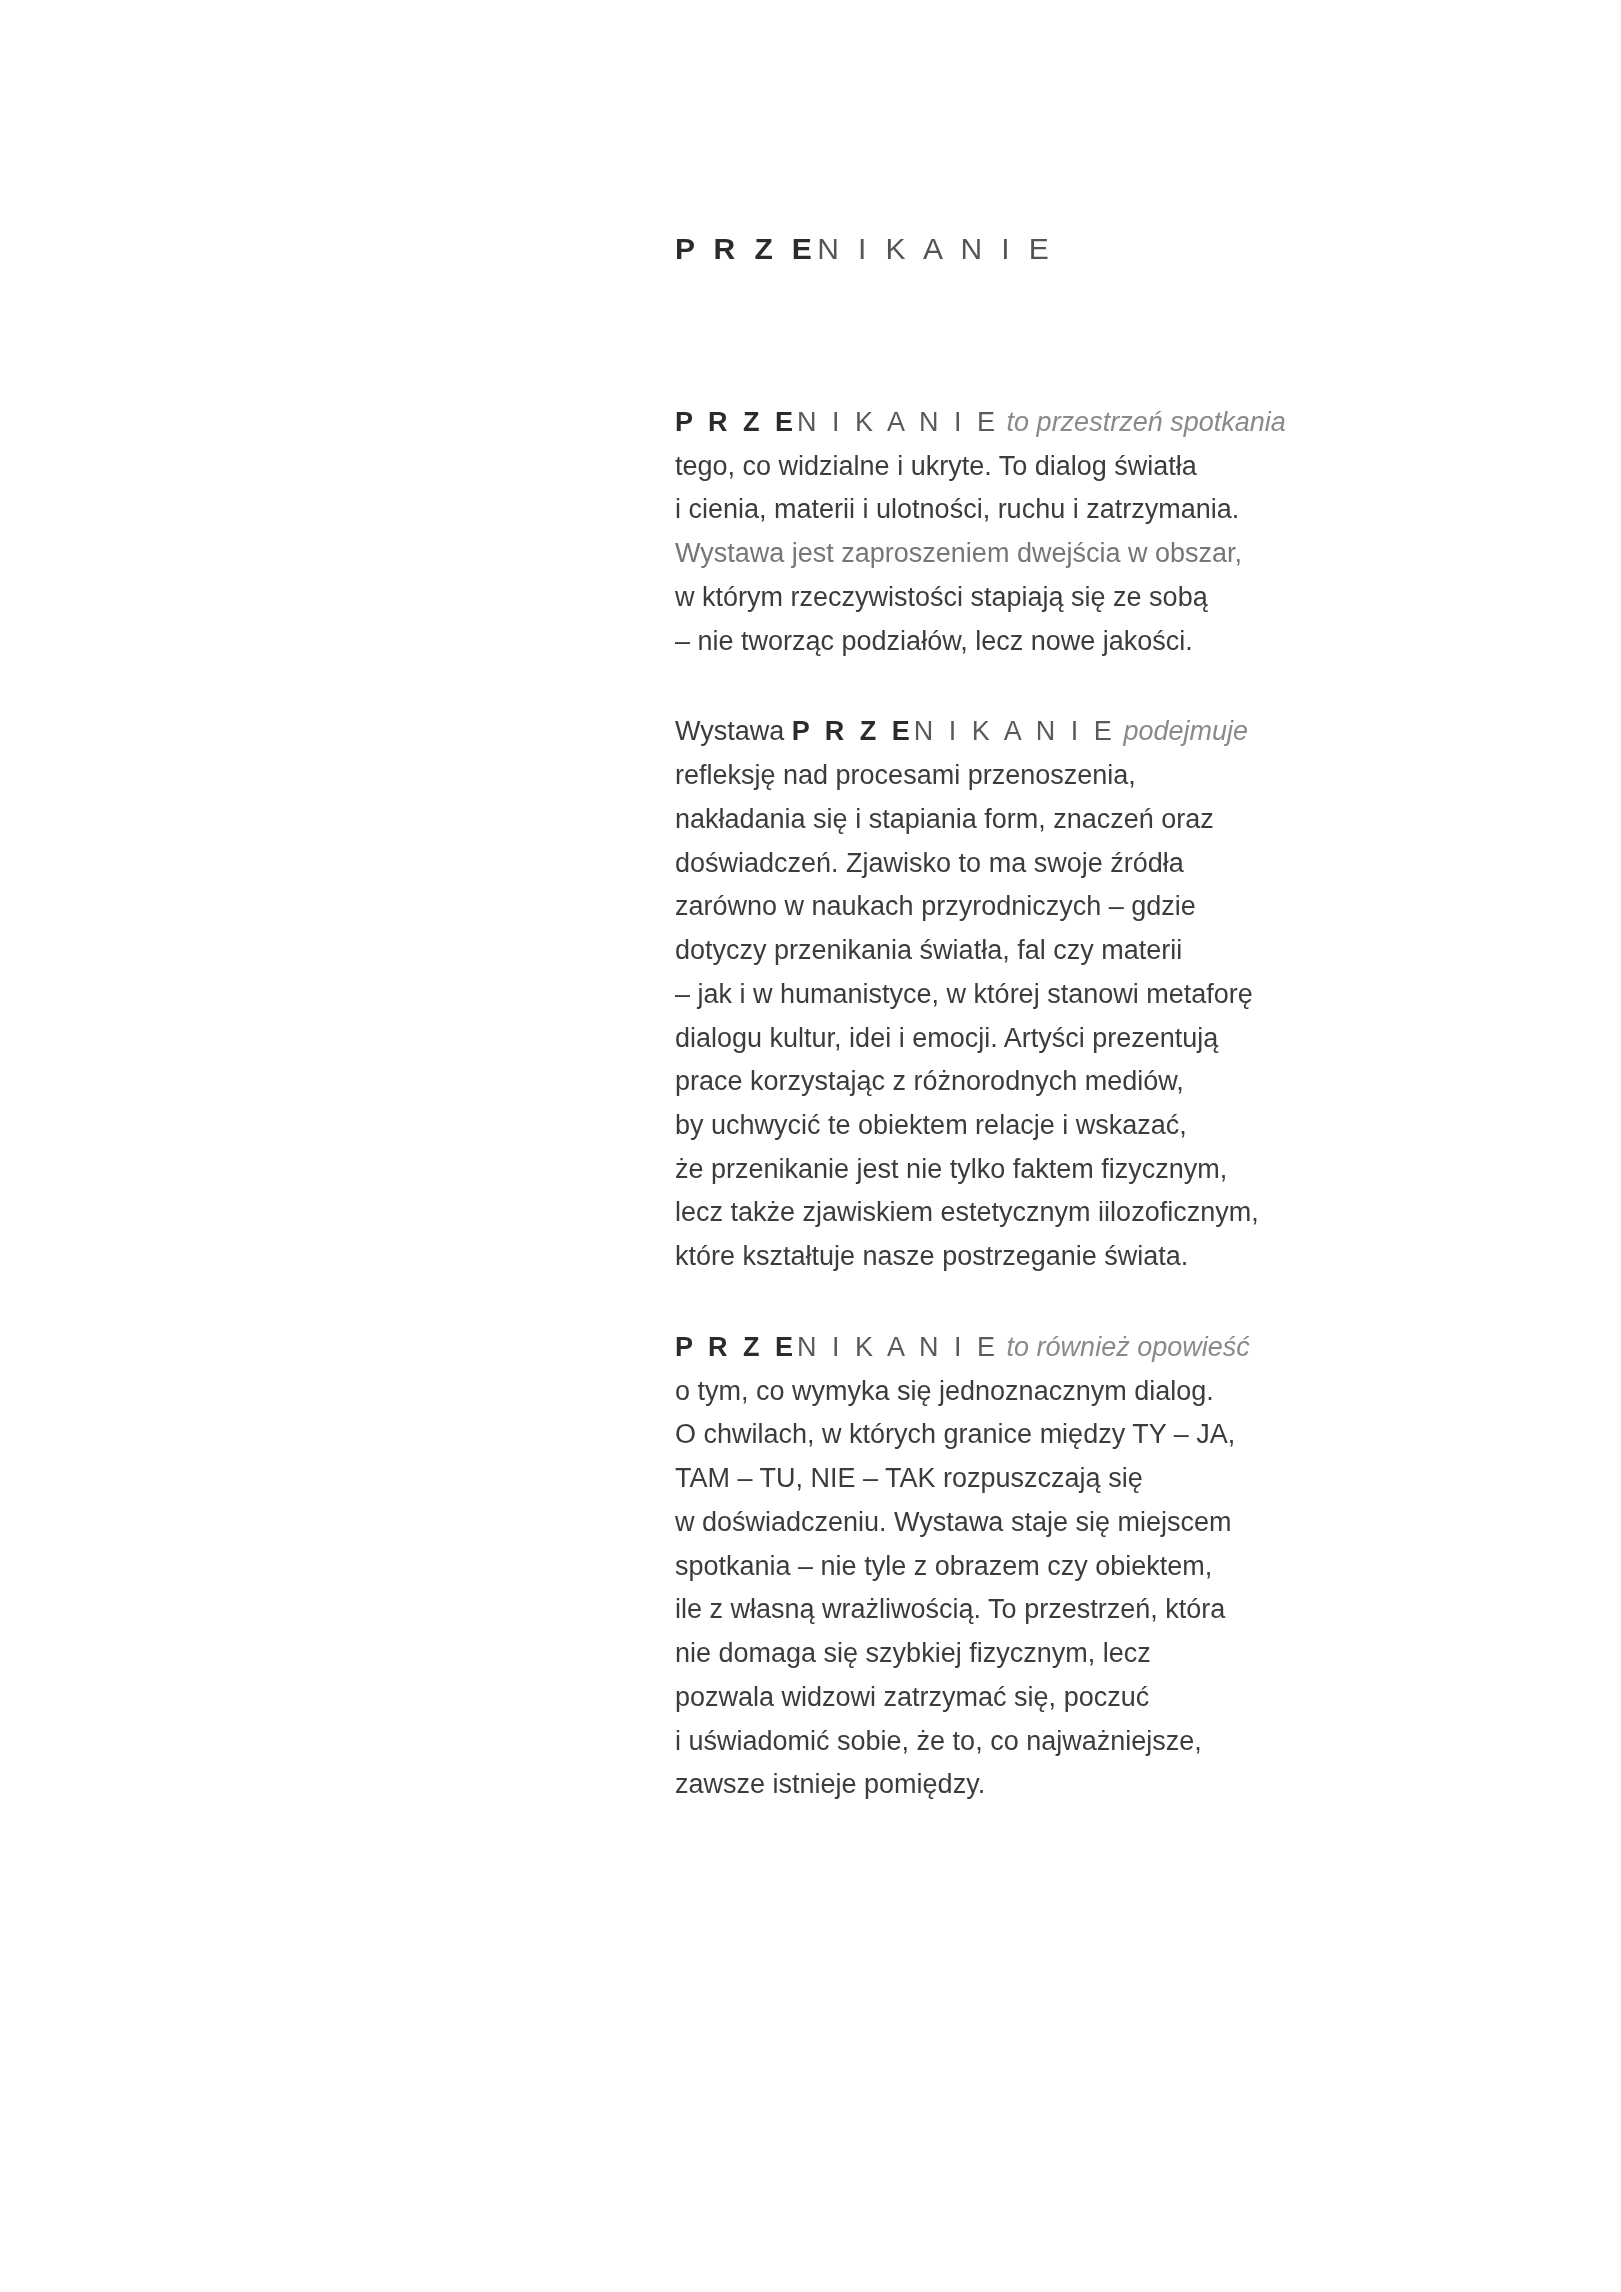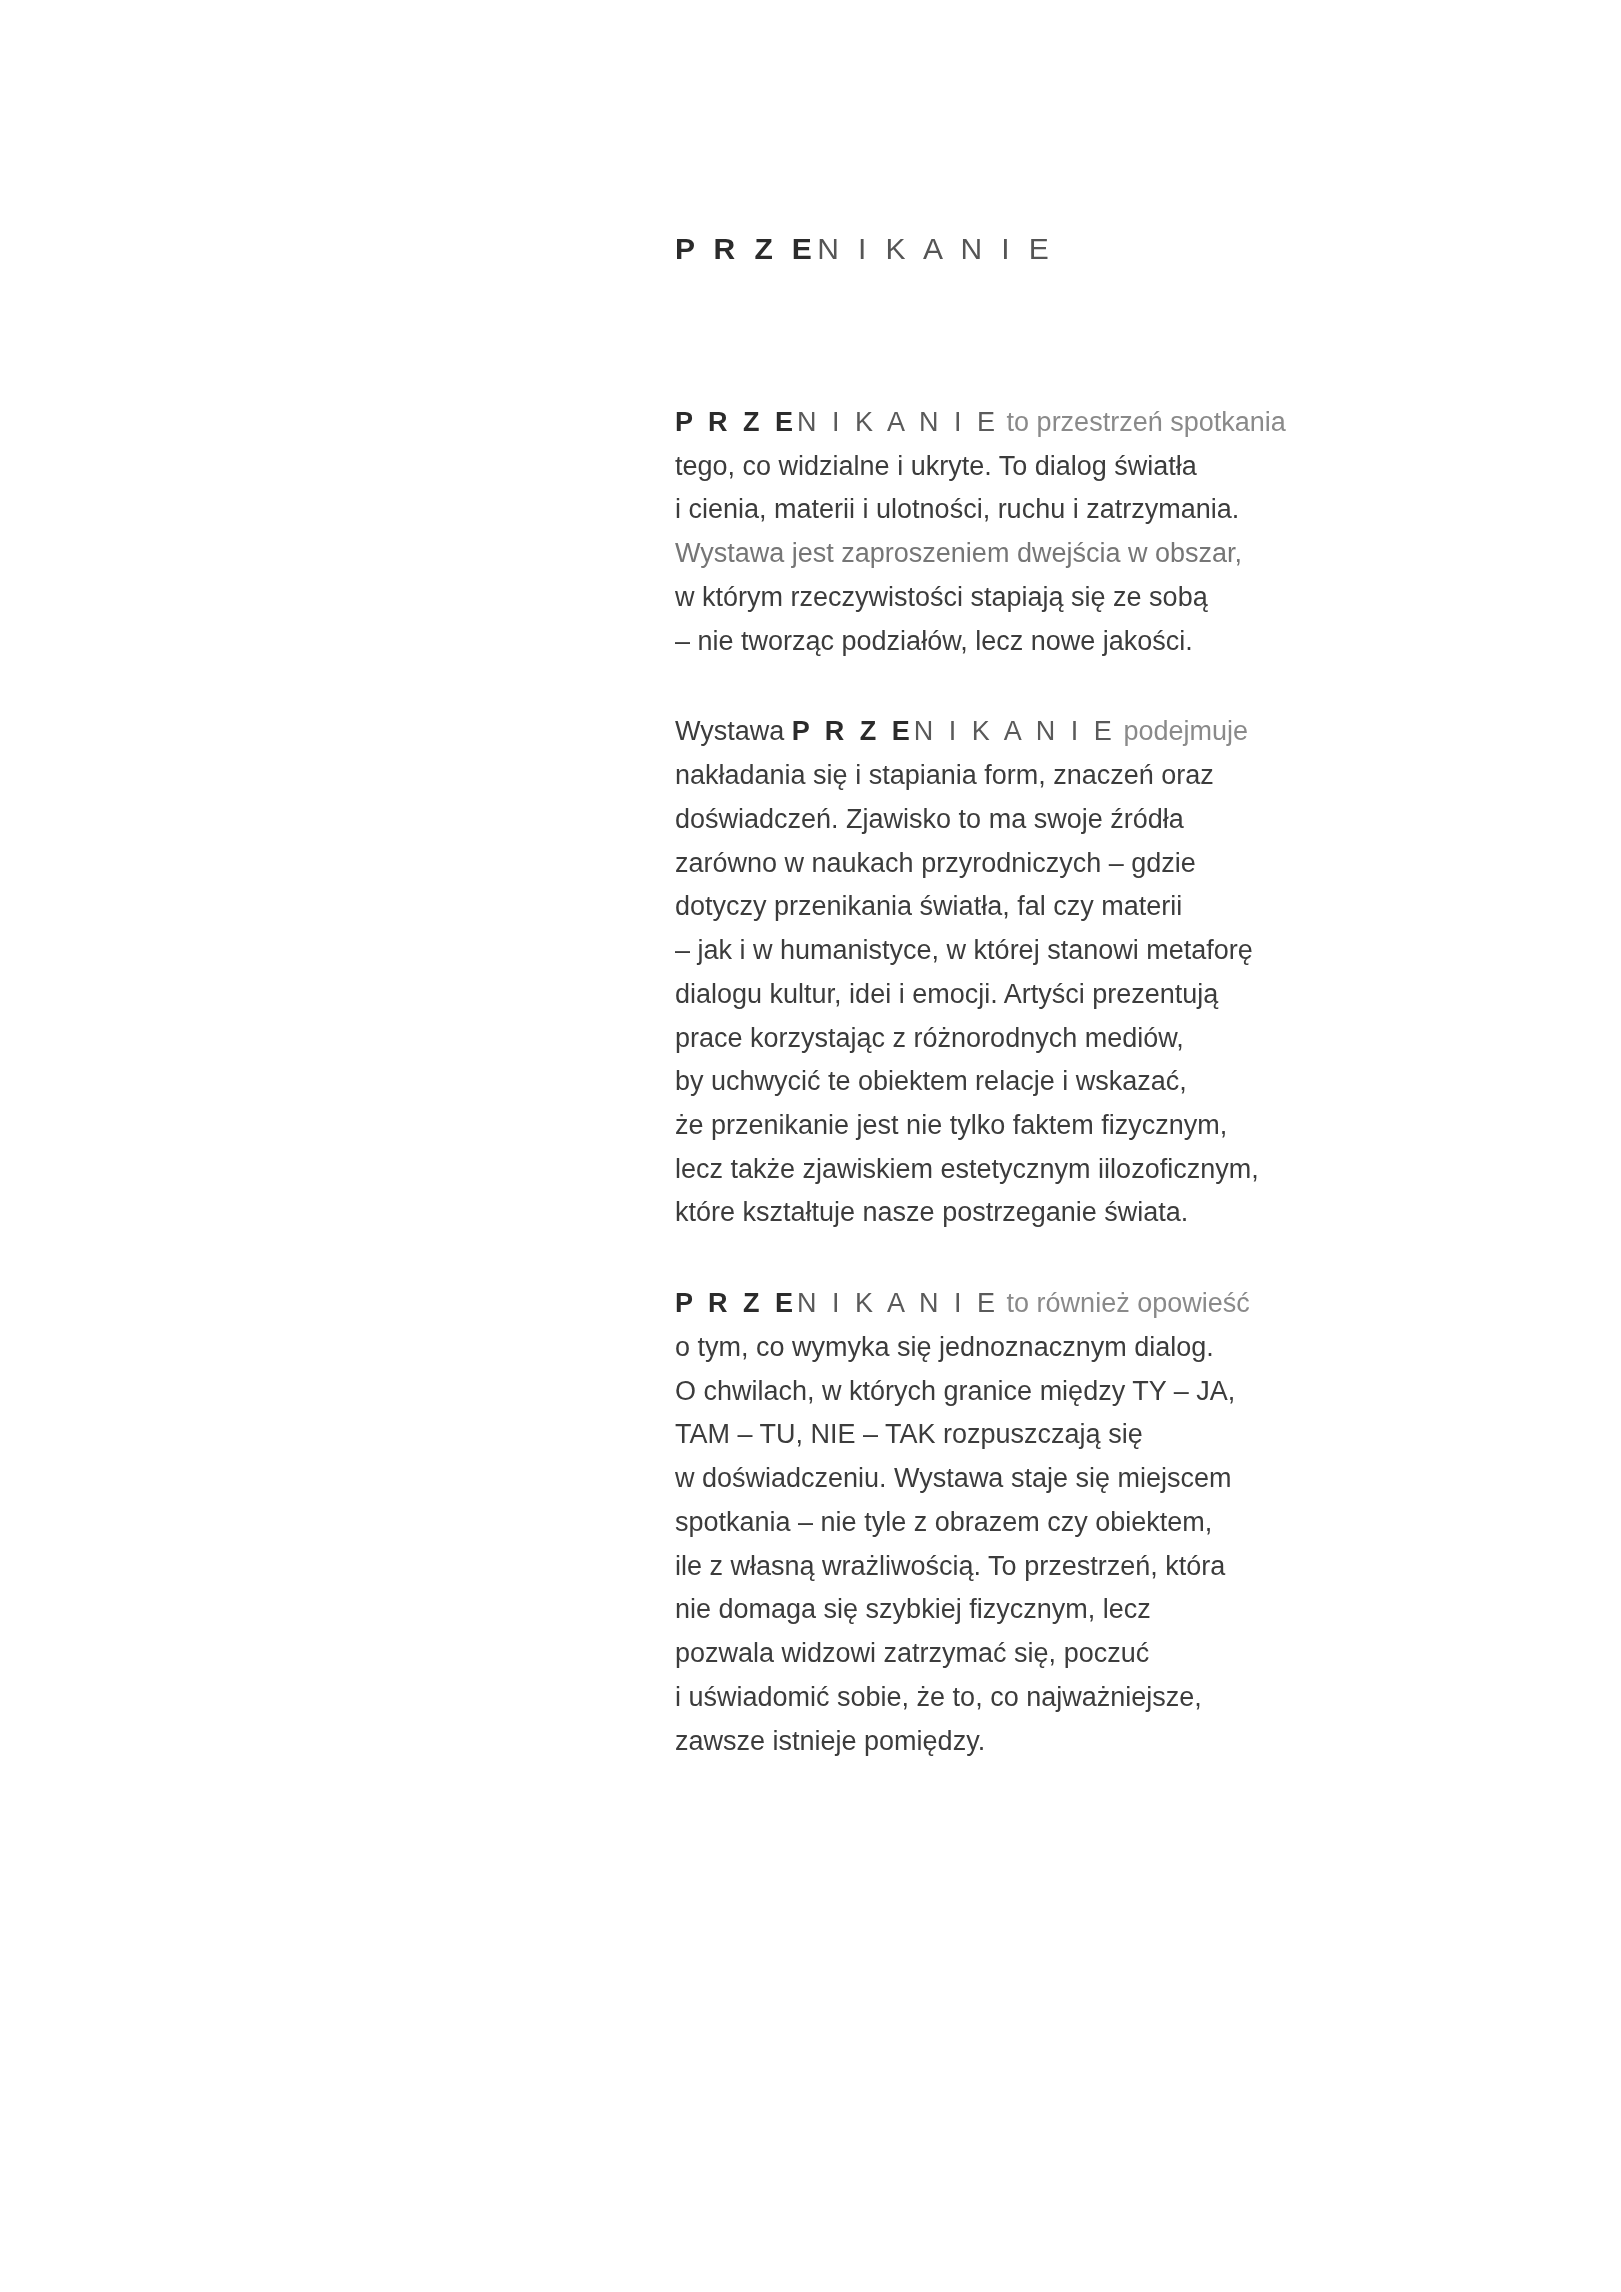--- a/index.html
+++ b/index.html
@@ -63,21 +63,21 @@
     font-weight: 700;
     letter-spacing: 4px;
     color: #2b2b2b;
   }
   .para .word-l {
     font-weight: 400;
     letter-spacing: 4px;
     color: #5a5a5a;
   }
 
-  .dim { color: #8a8a8a; }
+  .dim { color: #8a8a8a; font-style: italic; }
   .dim2 { color: #767676; }
 
   .ln { display: block; }
 </style>
 </head>
 <body>
 
 <div class="page">
   <div class="content">
 
@@ -87,20 +87,21 @@
       <span class="ln"><span class="word-b">P R Z E</span><span class="word-l">N I K A N I E</span><span class="dim"> to przestrzeń spotkania</span></span>
       <span class="ln">tego, co widzialne i ukryte. To dialog światła</span>
       <span class="ln">i cienia, materii i ulotności, ruchu i zatrzymania.</span>
       <span class="ln dim2">Wystawa jest zaproszeniem dwejścia w obszar,</span>
       <span class="ln">w którym rzeczywistości stapiają się ze sobą</span>
       <span class="ln">– nie tworząc podziałów, lecz nowe jakości.</span>
     </p>
 
     <p class="para">
       <span class="ln"><span>Wystawa </span><span class="word-b">P R Z E</span><span class="word-l">N I K A N I E</span><span class="dim"> podejmuje</span></span>
+      <span class="ln">refleksję nad procesami przenoszenia,</span>
       <span class="ln">nakładania się i stapiania form, znaczeń oraz</span>
       <span class="ln">doświadczeń. Zjawisko to ma swoje źródła</span>
       <span class="ln">zarówno w naukach przyrodniczych – gdzie</span>
       <span class="ln">dotyczy przenikania światła, fal czy materii</span>
       <span class="ln">– jak i w humanistyce, w której stanowi metaforę</span>
       <span class="ln">dialogu kultur, idei i emocji. Artyści prezentują</span>
       <span class="ln">prace korzystając z różnorodnych mediów,</span>
       <span class="ln">by uchwycić te obiektem relacje i wskazać,</span>
       <span class="ln">że przenikanie jest nie tylko faktem fizycznym,</span>
       <span class="ln">lecz także zjawiskiem estetycznym iilozoficznym,</span>

